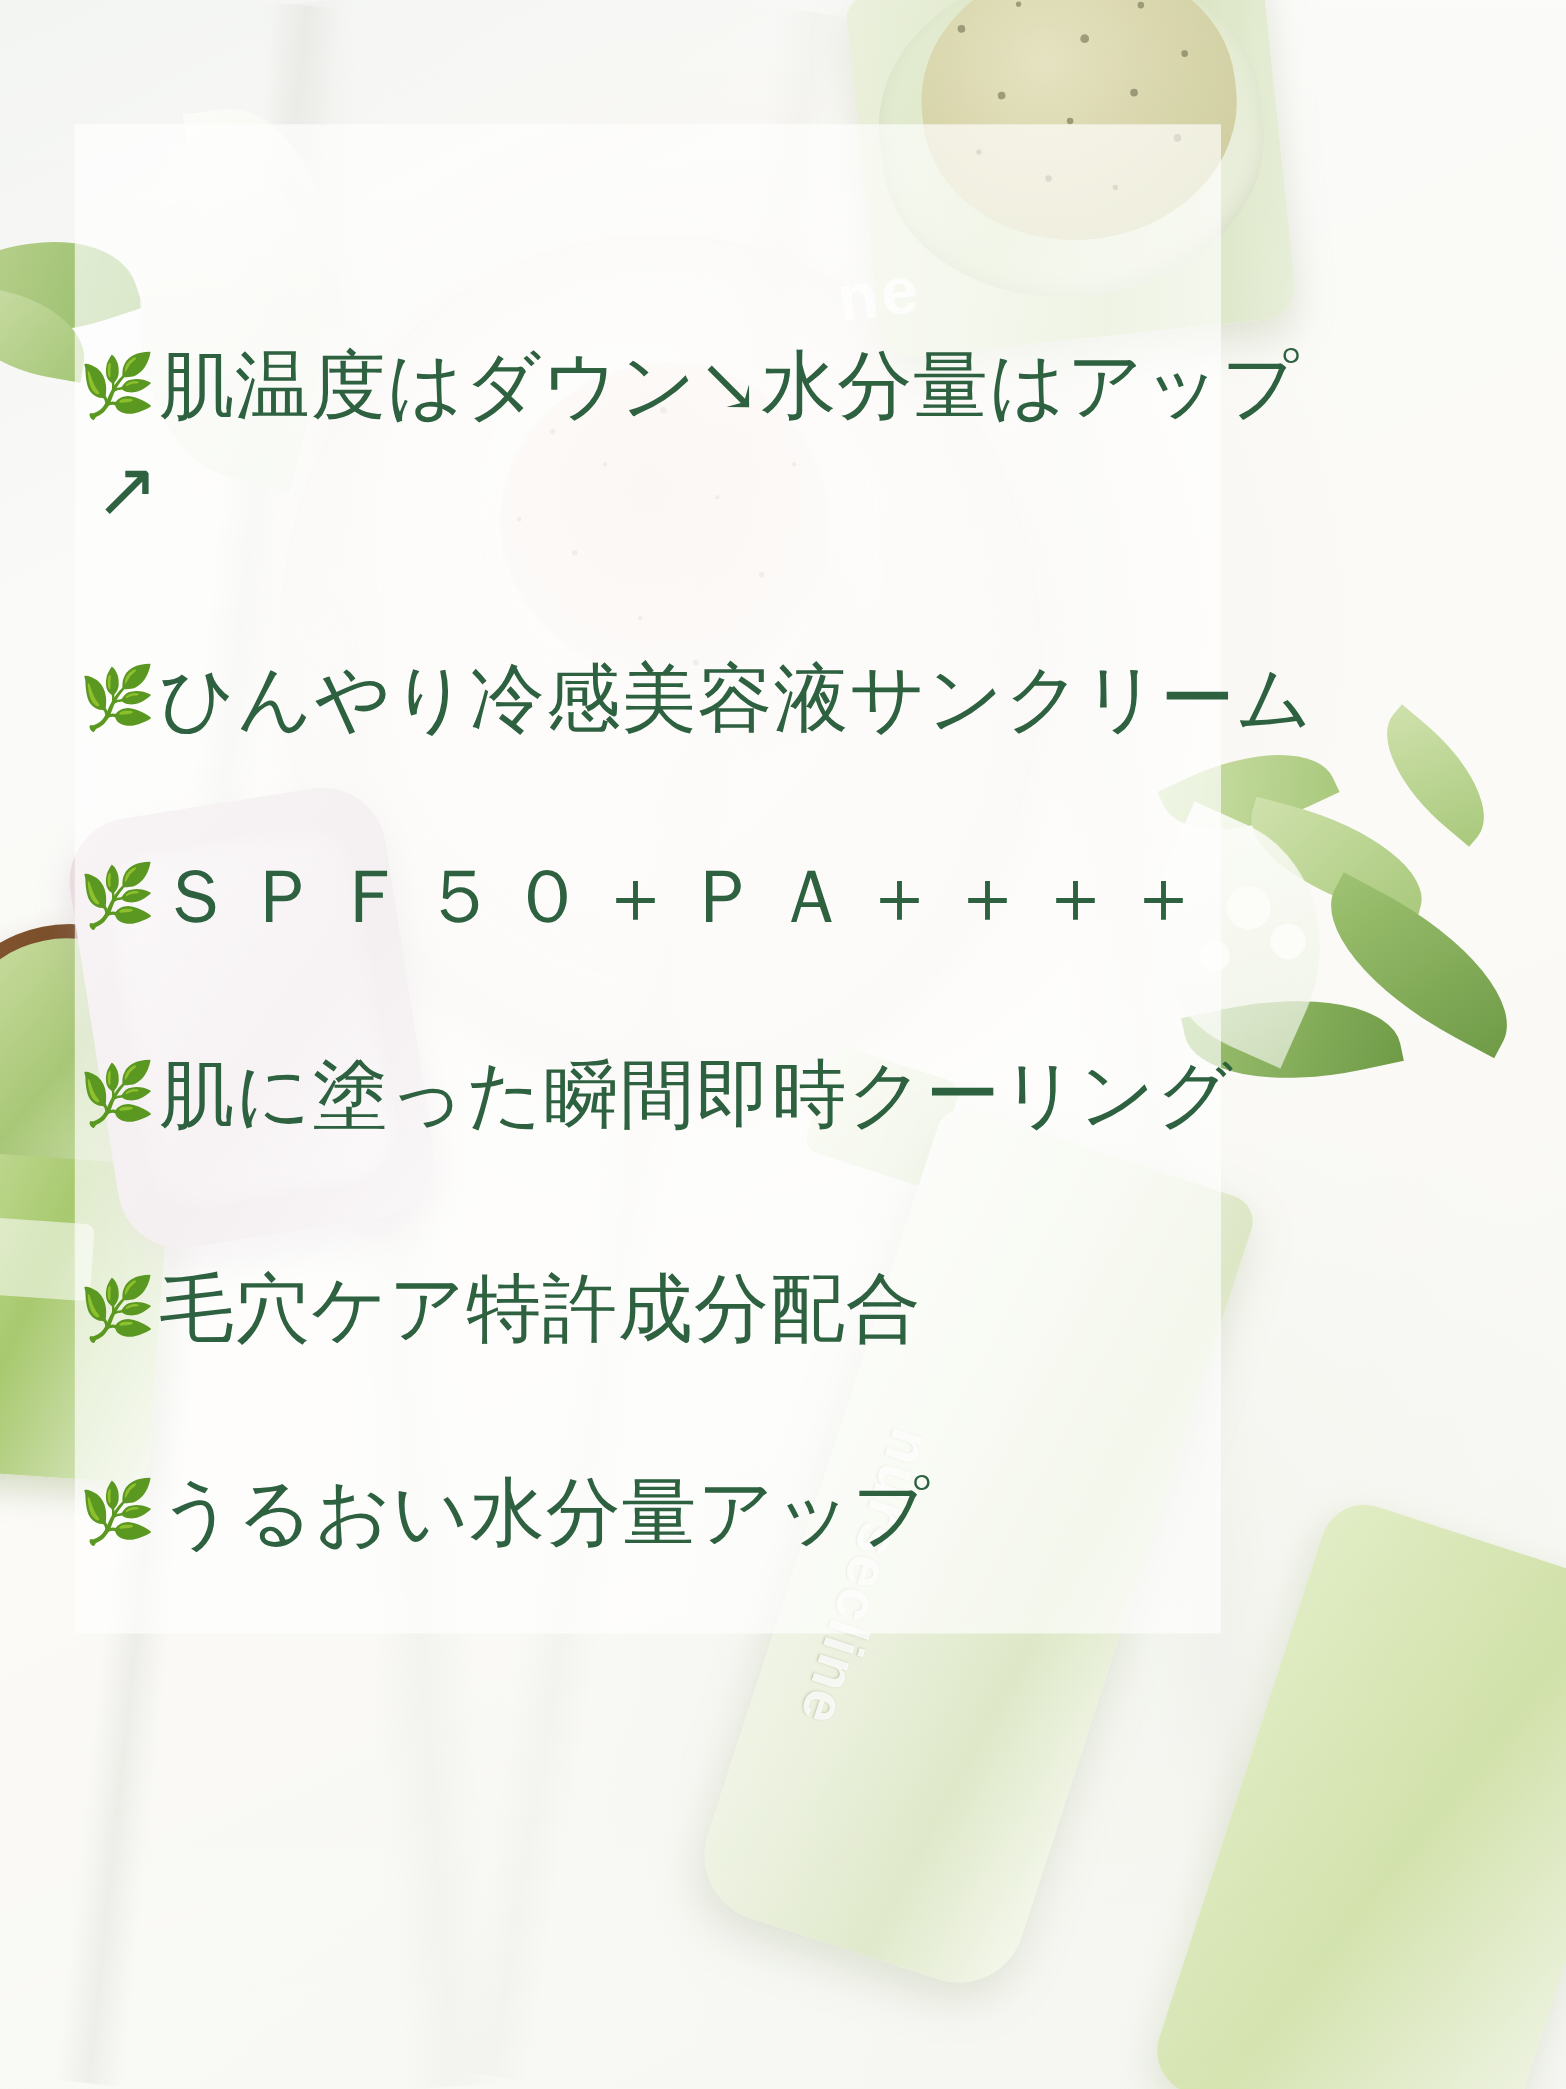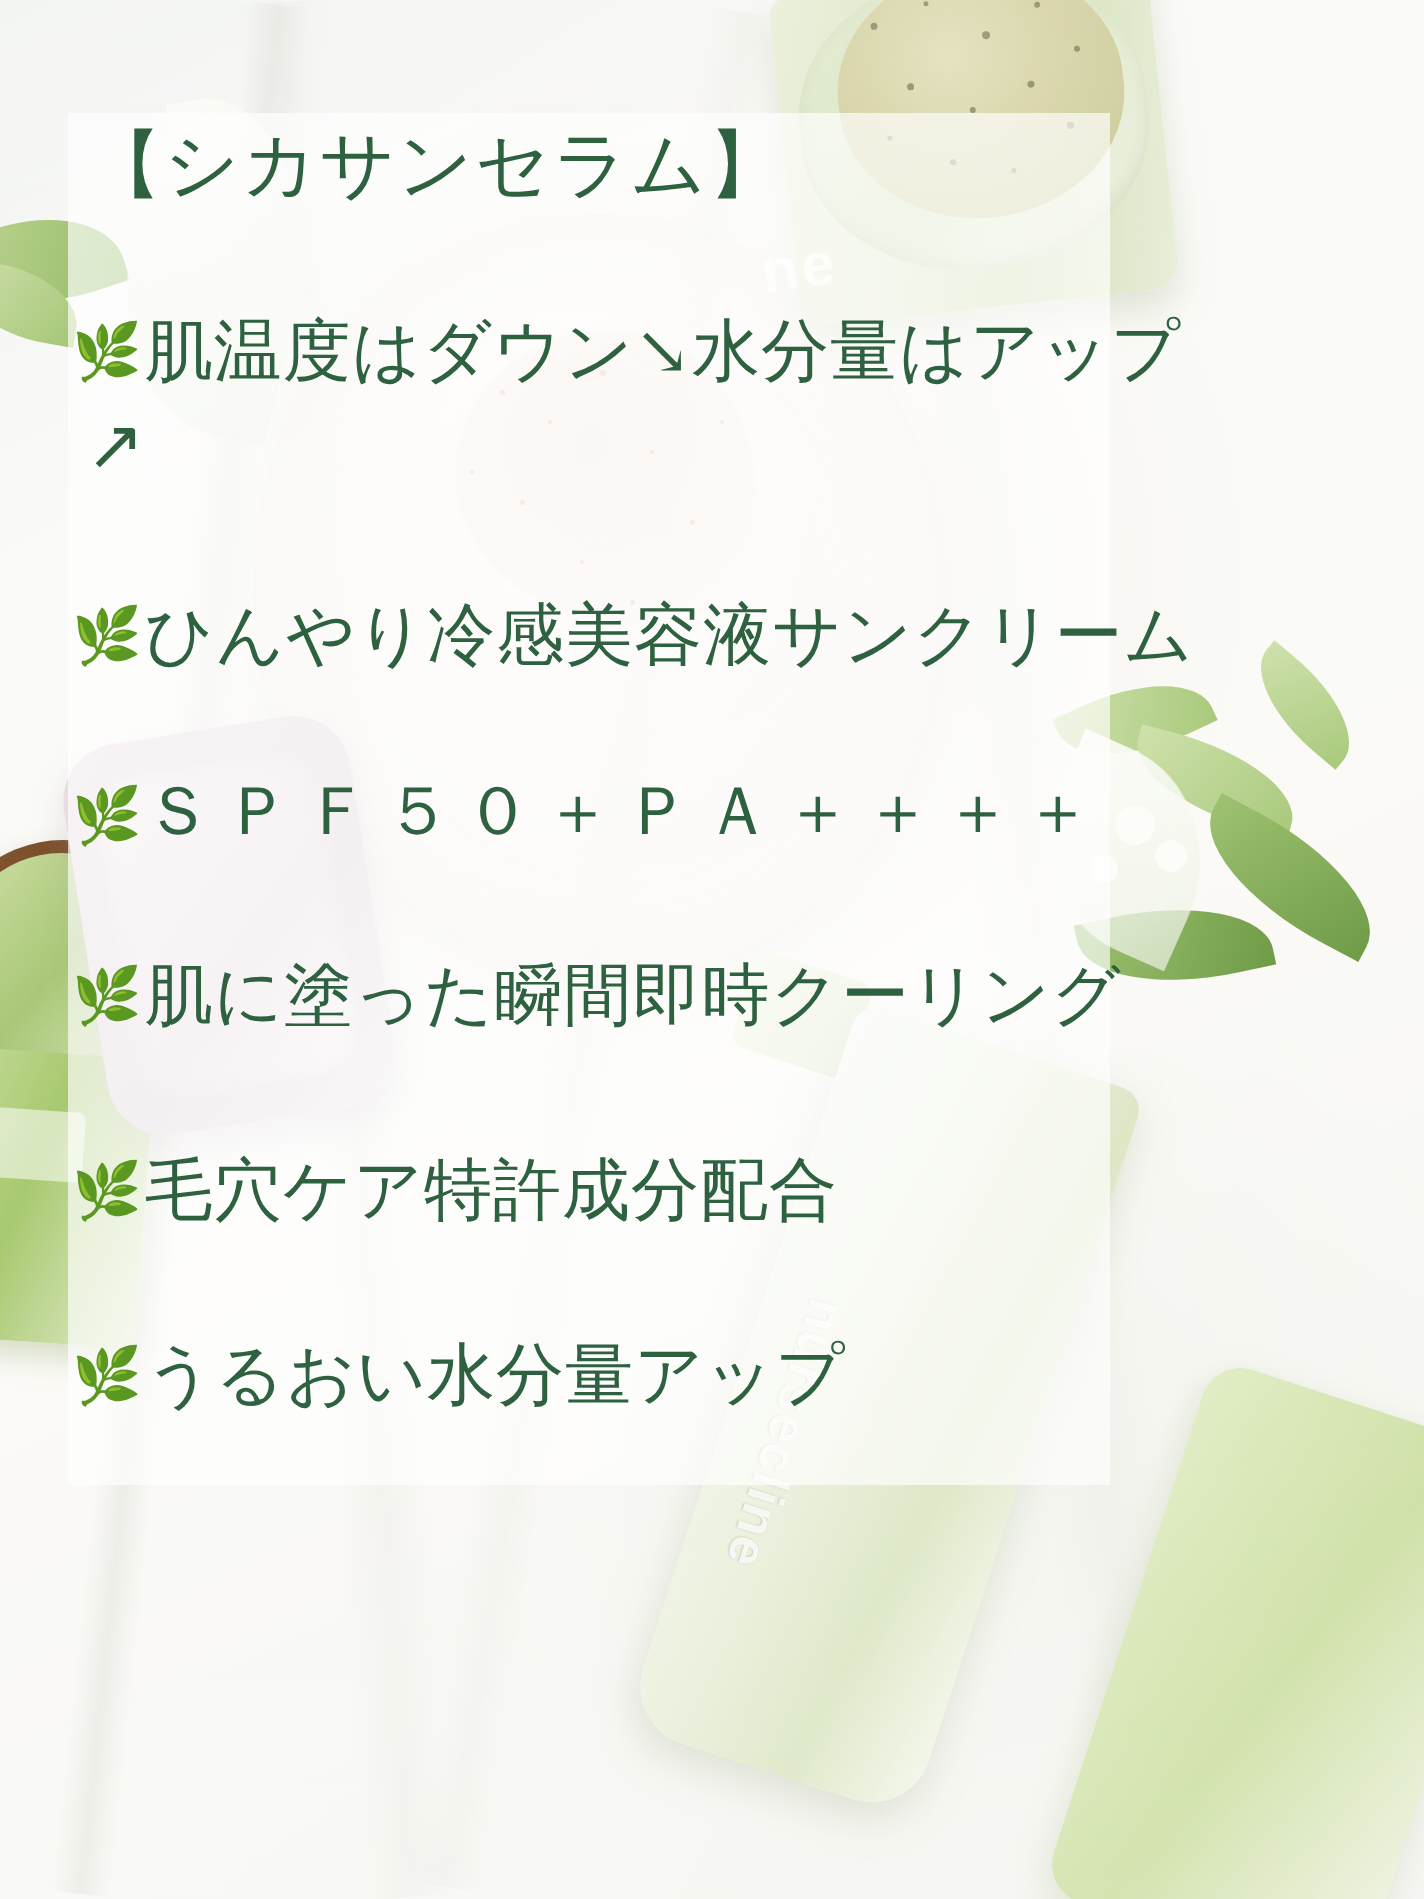--- a/index.html
+++ b/index.html
@@ -202,21 +202,21 @@
     position:absolute;left:86px;top:410px;
     color:#2e6140;font-size:70px;line-height:1;
     font-family:"DejaVu Sans",sans-serif;
   }
   .line.l2{top:600px;}
   .line.l3{top:780px;letter-spacing:12px;}
   .line.l4{top:960px;}
   .line.l5{top:1155px;}
   .line.l6{top:1340px;}
 
-  .mono-spf{font-family:Liberation Mono, monospace;}
+  .mono-spf{font-family:Liberation Sans, sans-serif;}
 </style>
 </head>
 <body>
 
 <div id="canvas">
 
   <div class="photo">
     <div class="bg-base"></div>
 
     <div class="crease c1"></div>
@@ -286,21 +286,20 @@
     <div class="tube-text">nursecline</div>
     <div class="tube2"></div>
 
     <div class="wash"></div>
   </div>
 
   <div class="panel"></div>
 
   <div class="text-layer">
 
-    <div class="title">【シカサンセラム】</div>
 
     <div class="line l1">
       <span class="bullet">🌿</span>
       <span class="txt">肌温度はダウン↘水分量はアップ</span>
     </div>
 
     <div class="arrow-wrap">↗</div>
 
     <div class="line l2">
       <span class="bullet">🌿</span>

